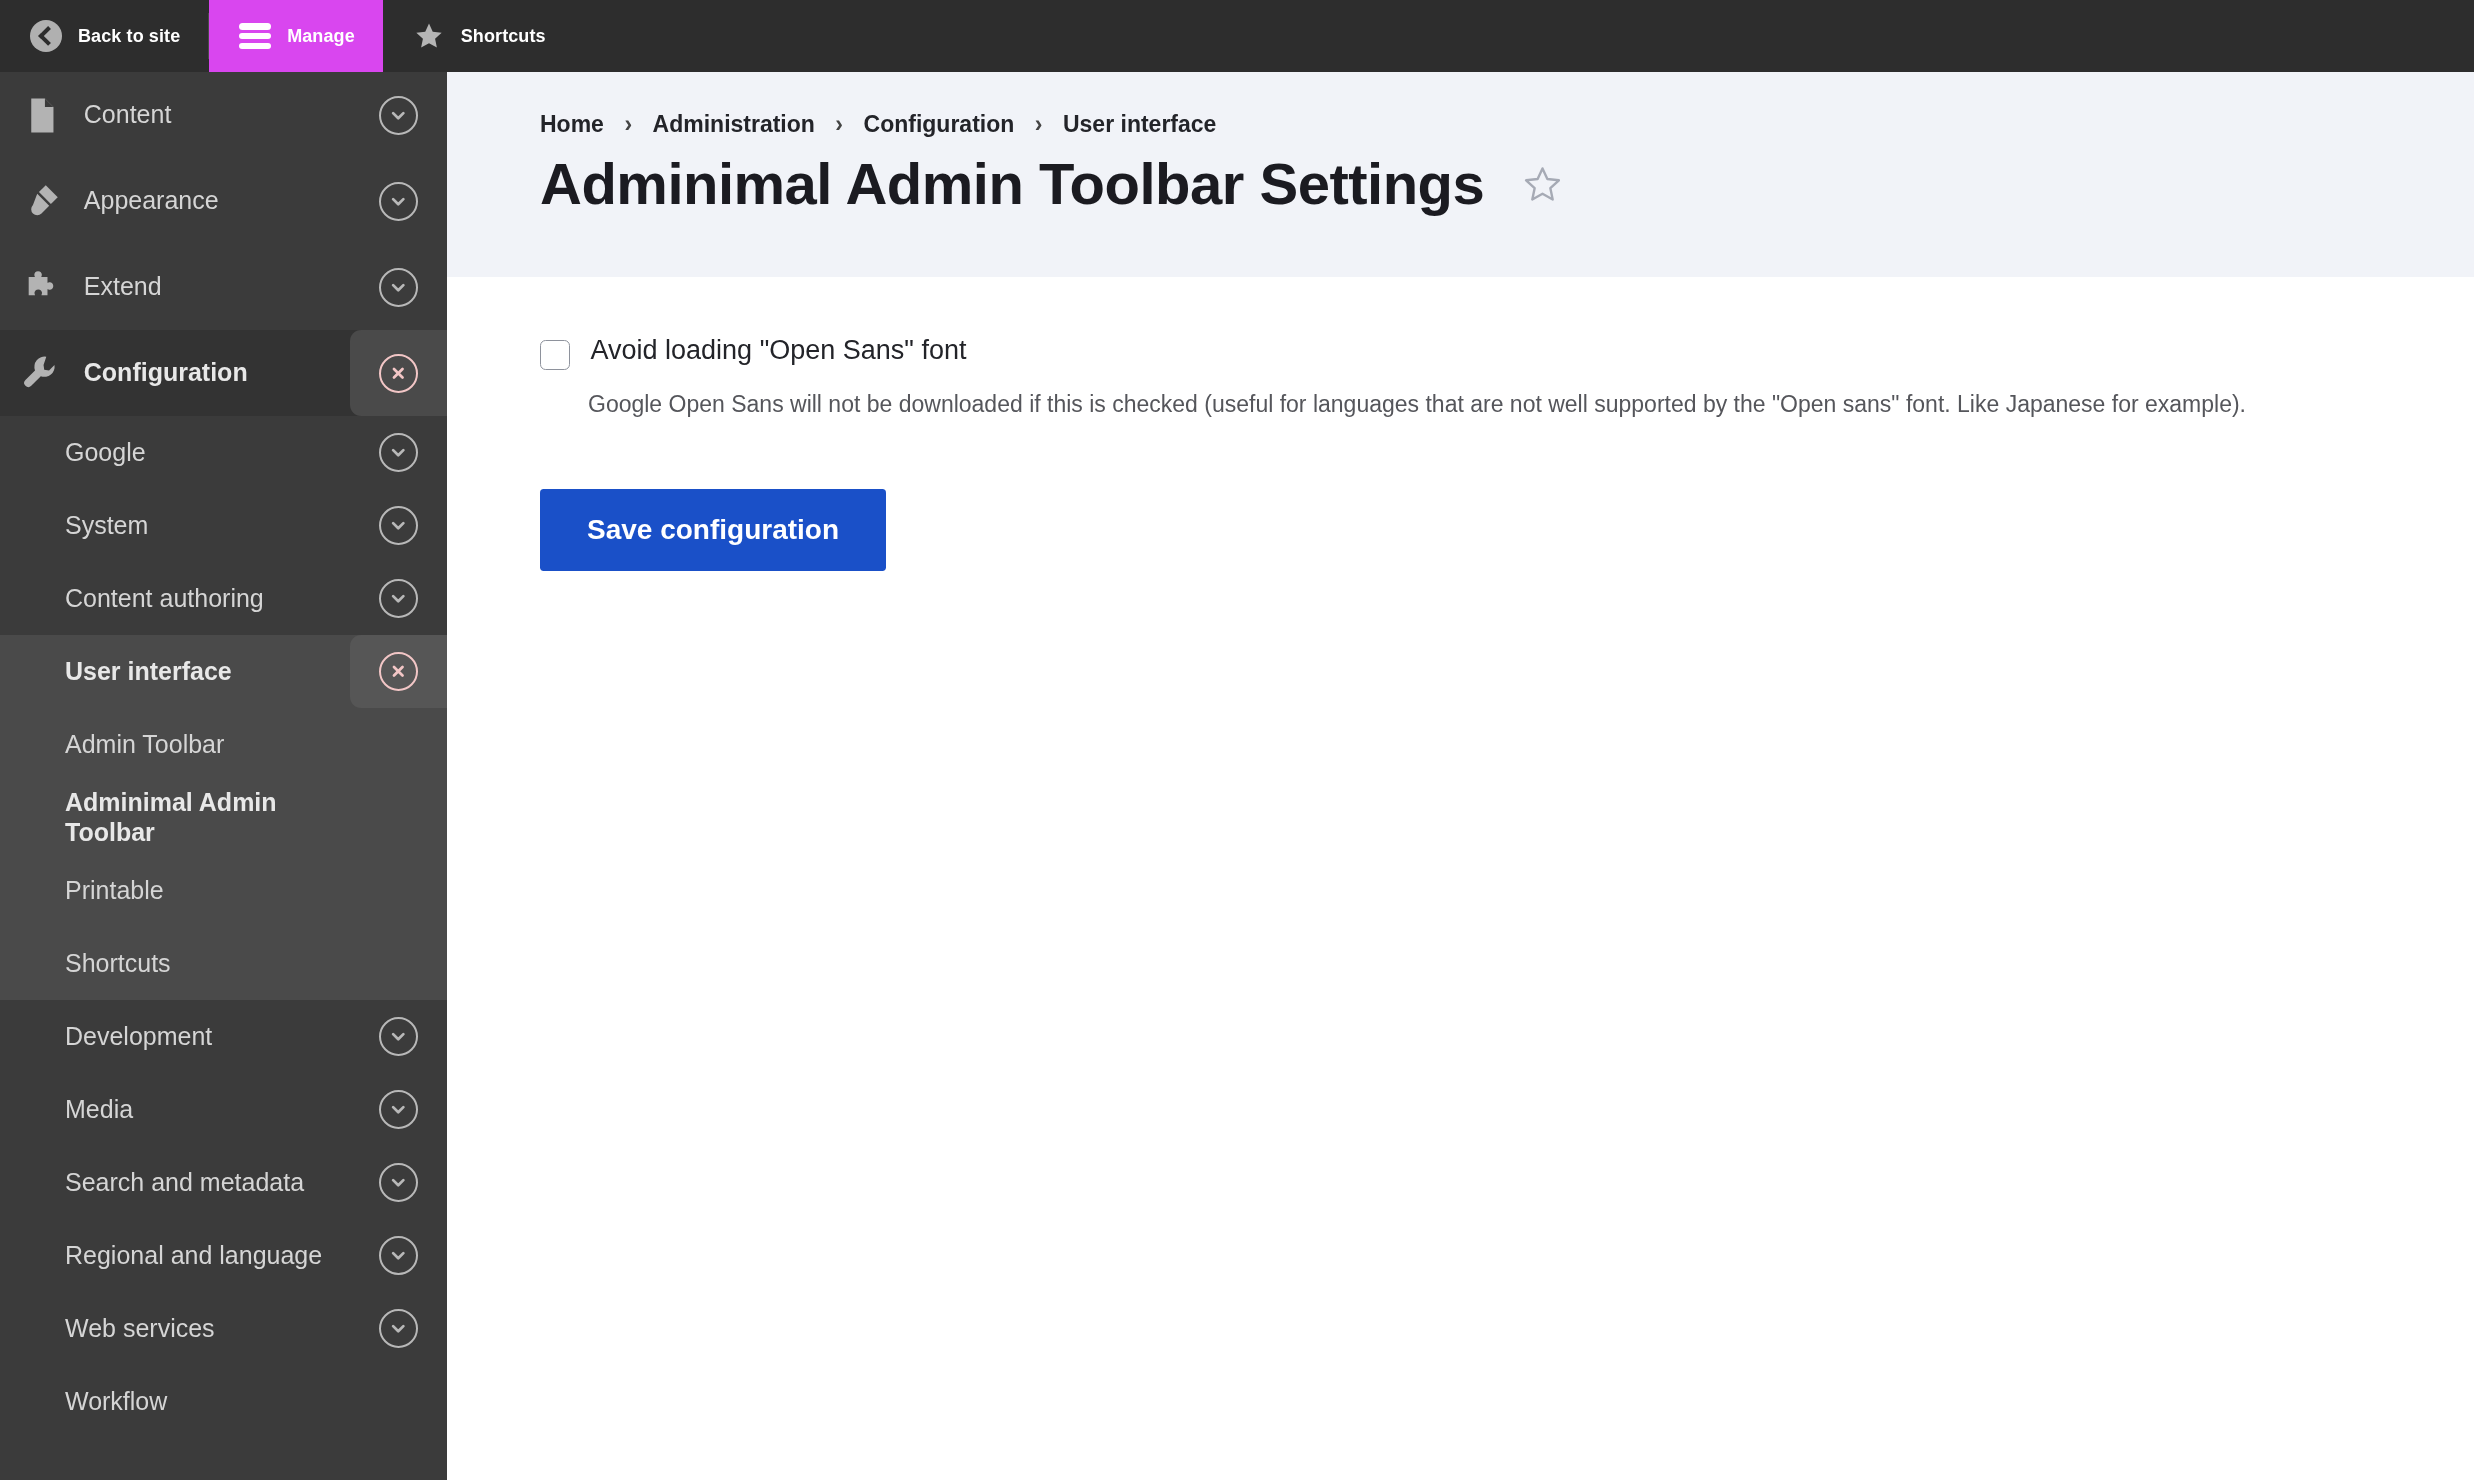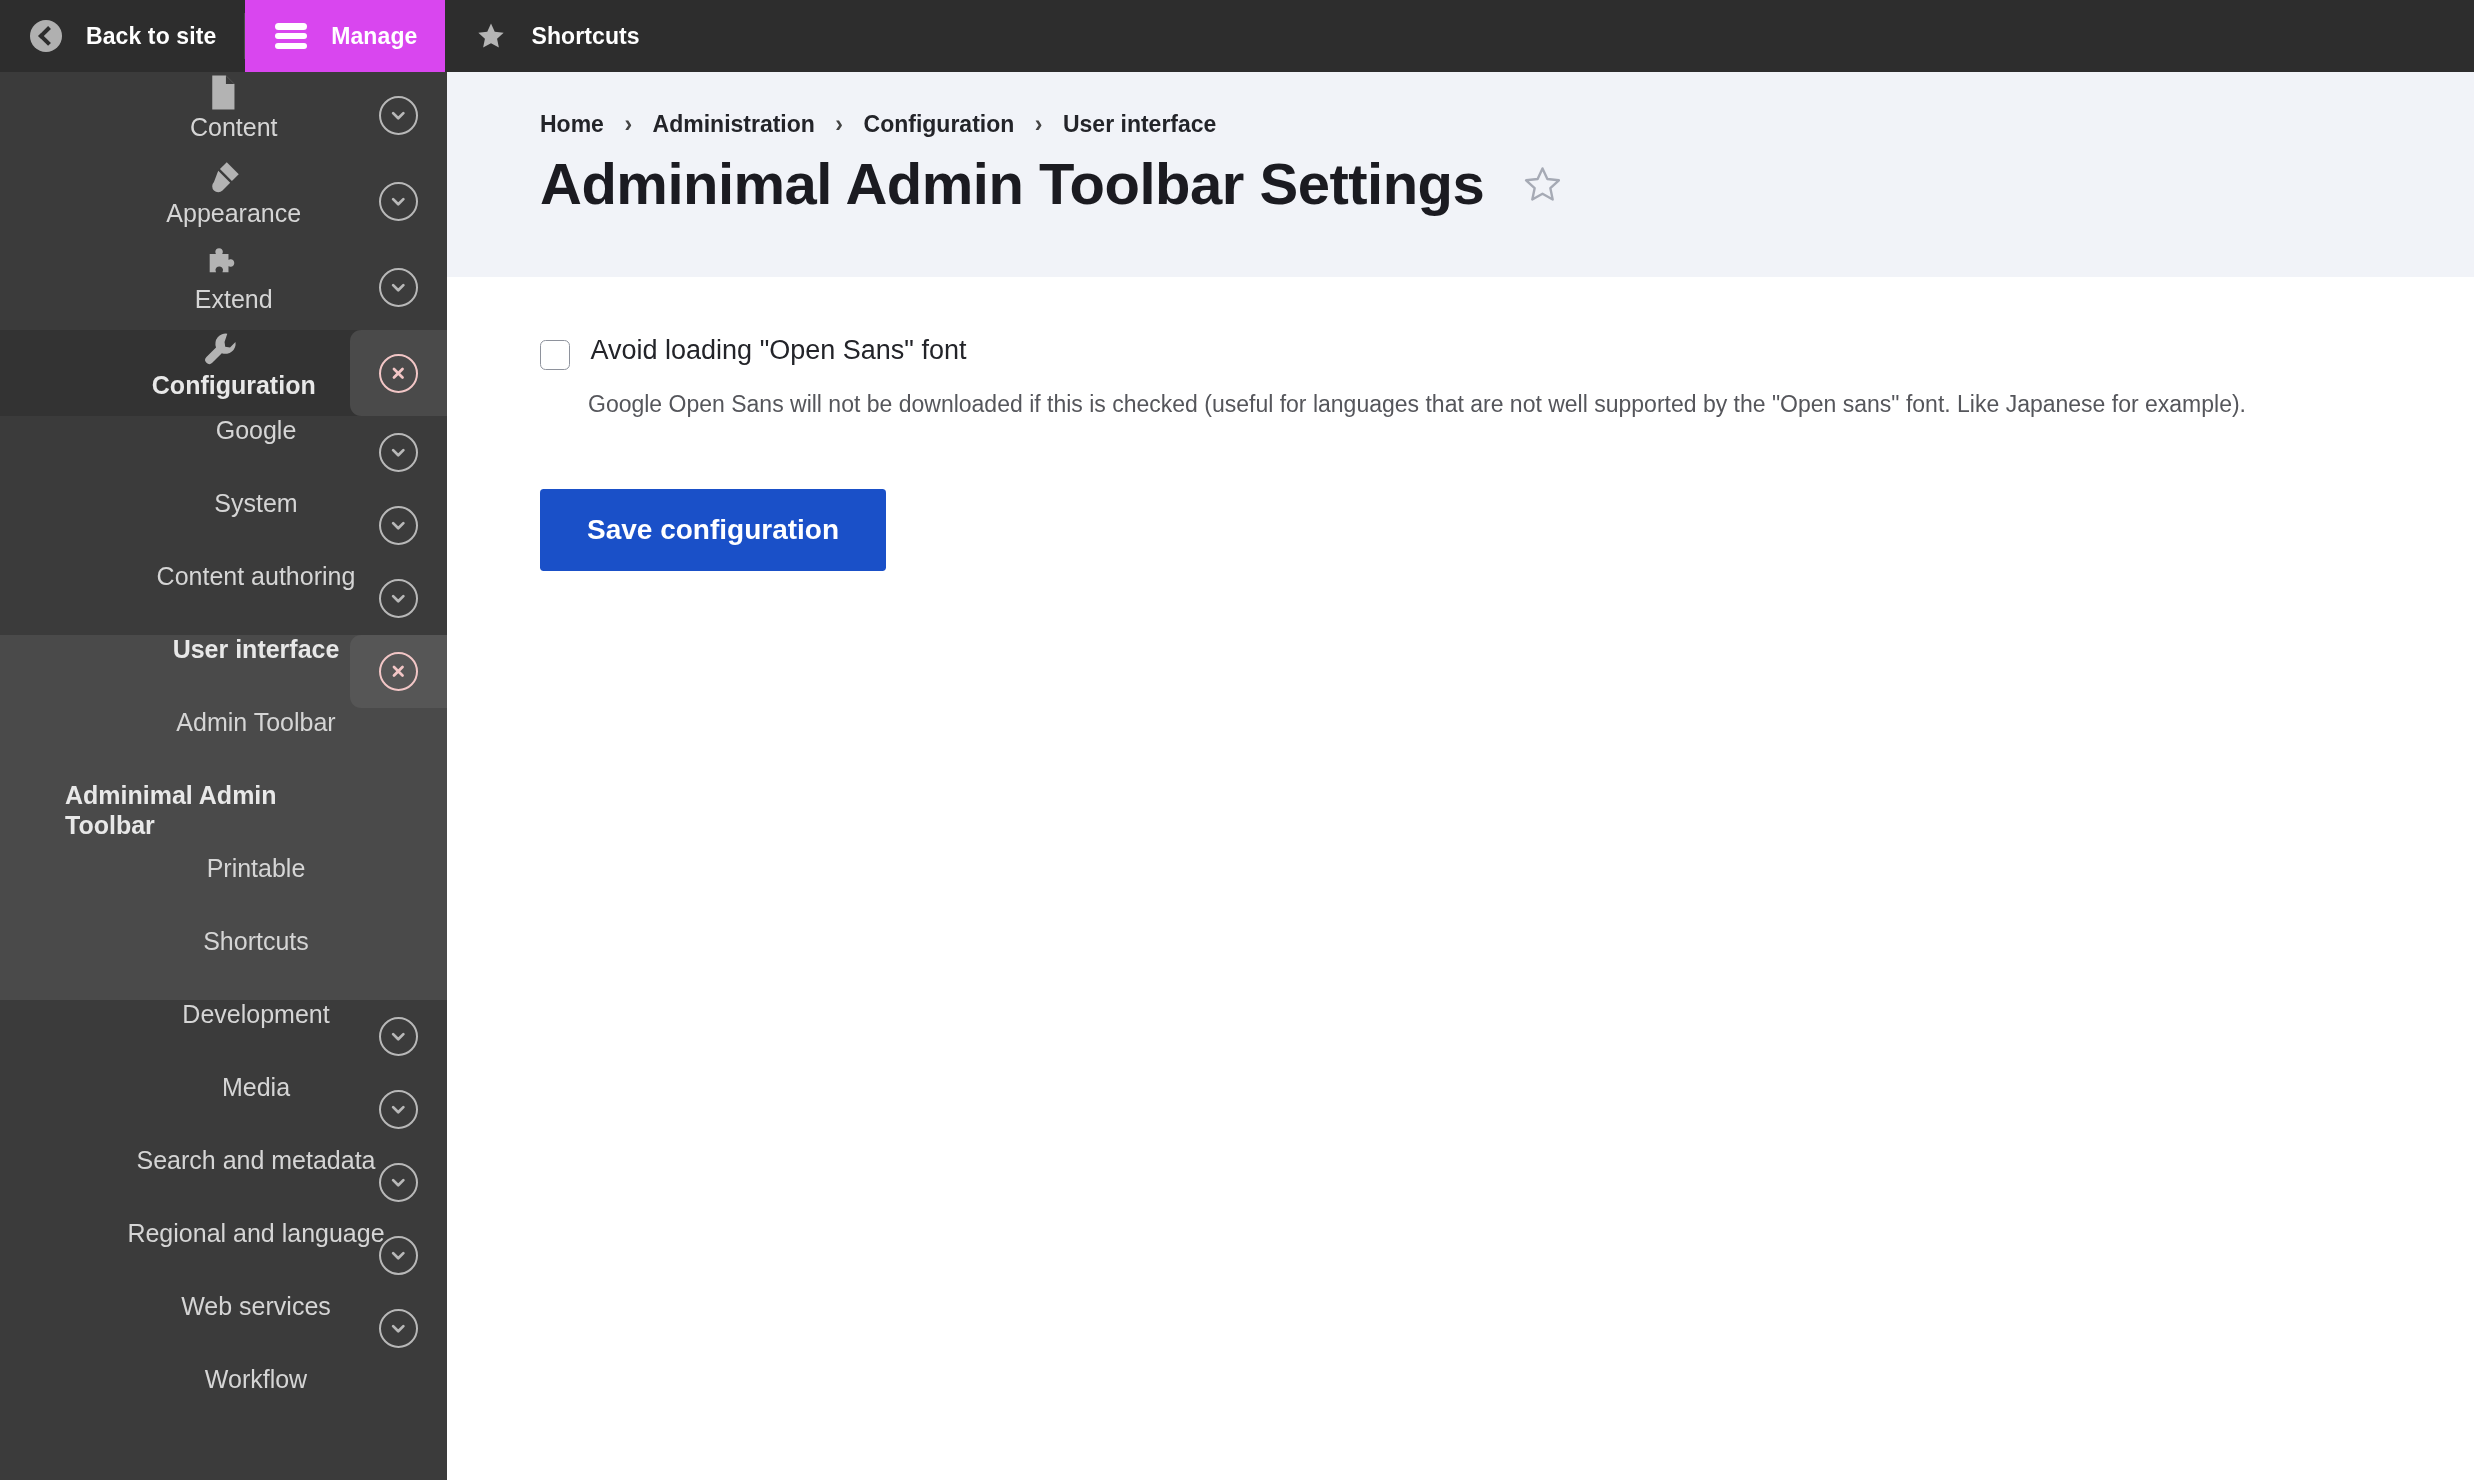--- a/index.html
+++ b/index.html
@@ -13,24 +13,24 @@
   
   .toolbar {
     position: absolute; top: 0; left: 0;
     width: 2475px; height: 72px;
     background: #2d2d2d;
     display: flex; align-items: stretch;
     z-index: 30;
   }
   .tb-item {
     display: flex; align-items: center;
-    gap: 24px;
+    gap: 16px;
     padding: 0 28px 0 30px;
     color: #ffffff;
-    font-size: 23px;
+    font-size: 18px;
     font-weight: bold;
     letter-spacing: 0.1px;
     cursor: pointer;
     height: 72px;
   }
   .tb-item.active { background: #d946ef; }
   .tb-sep { width: 0.9px; background: #4a4a4a; margin: 13px 0; }
 
   .ic-back {
     width: 32px; height: 32px; border-radius: 50%;
@@ -56,21 +56,20 @@
     width: 447px; height: 1409px;
     background: #3b3b3b;
     overflow: hidden;
     z-index: 20;
   }
   .menu-row {
     position: relative;
     display: flex; align-items: center;
     min-height: 73px;
     cursor: pointer;
-    flex-direction: column;
   }
   .menu-row .label {
     color: #d5d5d5;
     font-size: 25px;
     line-height: 1.18;
   }
   .menu-row.bold .label { font-weight: bold; color: #e8e8e8; }
 
   
   .lvl1 { padding-left: 20.5px; padding-right: 0; }

